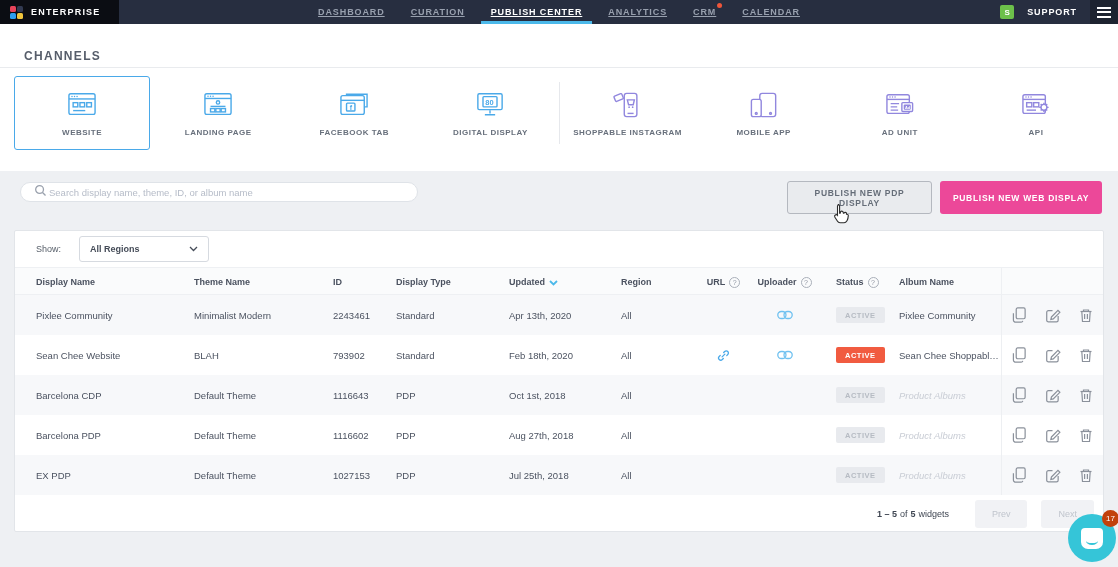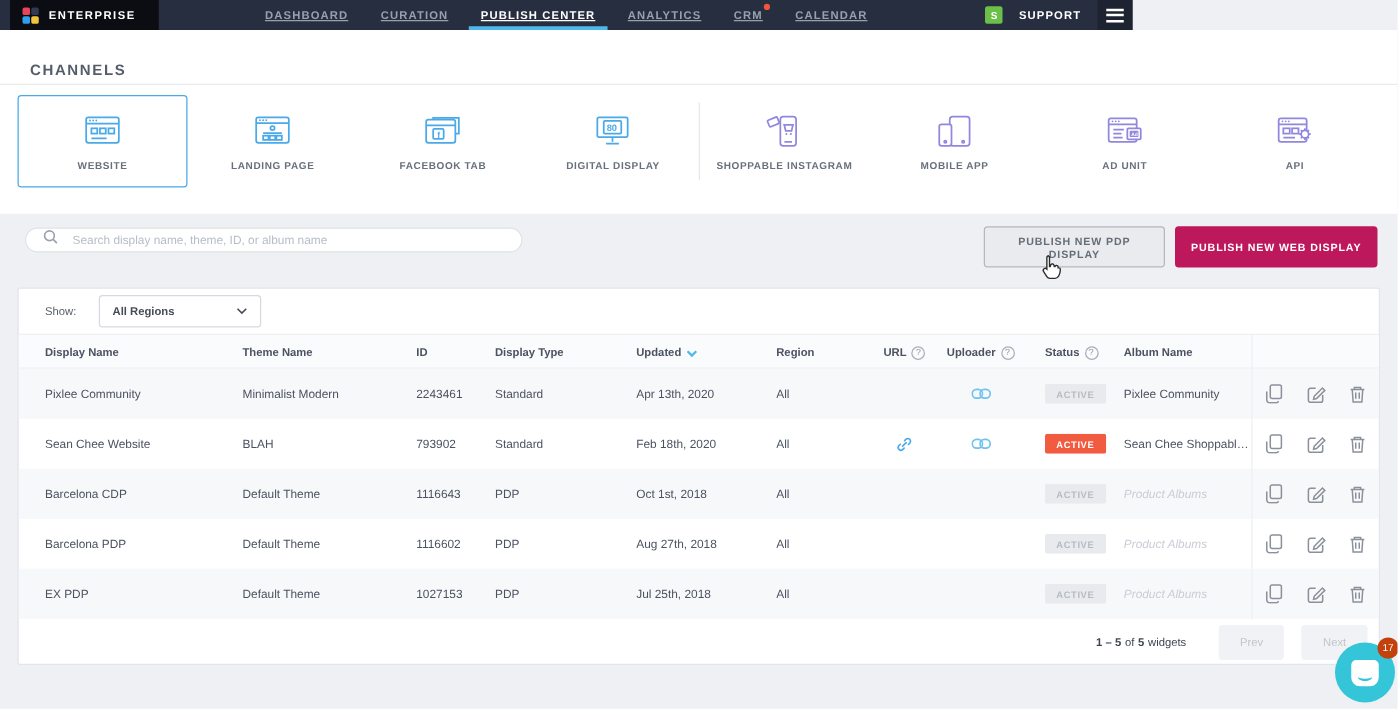--- a/index.html
+++ b/index.html
@@ -5,21 +5,21 @@
   * { box-sizing: border-box; }
   html,body { margin:0; padding:0; }
   body {
     width:1118px; height:567px; position:relative; overflow:hidden;
     background:#eef0f3;
     font-family:"Liberation Sans", sans-serif;
     -webkit-font-smoothing:antialiased;
   }
 
   
-  .topbar { position:absolute; left:0; top:0; width:906px; height:24px; background:#272e40; display:flex; align-items:center; z-index:5;padding-left:8px; }
+  .topbar { position:absolute; left:0; top:0; width:1118px; height:24px; background:#272e40; display:flex; align-items:center; z-index:5; }
   .brand { height:24px; background:#0b0d13; display:flex; align-items:center; gap:8px; padding:0 18px 0 10px; }
   .logo { width:13px; height:13px; display:grid; grid-template-columns:6px 6px; grid-template-rows:6px 6px; gap:1px; }
   .logo i { border-radius:1.5px; display:block; }
   .brand-name { color:#ffffff; font-size:9px; font-weight:bold; letter-spacing:1.2px; }
   .topnav { position:absolute; left:50%; transform:translateX(-50%); top:0; height:24px; display:flex; gap:26px; align-items:center; }
   .nav-item { position:relative; height:24px; display:flex; align-items:center; color:#98a0ae; font-size:9px; font-weight:bold; letter-spacing:.9px; cursor:pointer; white-space:nowrap;text-decoration:underline; }
   .nav-item.active { color:#ffffff; }
   .nav-item.active::after { content:""; position:absolute; left:-10px; right:-10px; bottom:0; height:3px; background:#4cb9ea; }
   .nav-dot { position:absolute; top:3px; right:-6px; width:5px; height:5px; border-radius:50%; background:#f0563a; }
   .top-right { margin-left:auto; display:flex; align-items:center; gap:13px; height:24px; }
@@ -33,26 +33,26 @@
   .channels-label { position:absolute; left:24px; top:25px; font-size:12px; font-weight:bold; letter-spacing:1.3px; color:#565d6a; }
   .channels-divider { position:absolute; left:0; top:43px; width:100%; height:1px; background:#e9ebee; }
   .channel-row { position:absolute; left:14px; right:14px; top:52px; display:flex; align-items:center; }
   .channel { flex:1; height:74px; display:flex; flex-direction:column; align-items:center; justify-content:center; gap:8px; cursor:pointer; border:1px solid transparent; }
   .channel.sel { border:1px solid #4aa9e9; border-radius:3px; }
   .ch-icon { display:flex; align-items:center; justify-content:center; height:30px; }
   .ch-label { font-size:8px; font-weight:bold; letter-spacing:.5px; color:#68707c; white-space:nowrap; }
   .vdiv { width:1px; height:62px; background:#e6e8ec; flex:0 0 1px; }
 
   
-  .search-wrap { position:absolute; left:20px; top:182px; width:398px; height:20px; background:#fff; border:1px solid #dfe3e8; border-radius:16px; display:flex; align-items:center; gap:9px; padding:0 13px; color:#9aa1ad; }
+  .search-wrap { position:absolute; left:20px; top:182px; width:398px; height:20px; background:#fff; border:1px solid #dfe3e8; border-radius:16px; display:flex; align-items:center; padding:0 13px; color:#9aa1ad; }
   .search-wrap input { flex:1; border:none; outline:none; background:transparent; font-size:9.5px; color:#4b5260; font-family:inherit; }
   .search-wrap input::placeholder { color:#b6bcc8; }
   .btn { position:absolute; top:181px; height:33px; border-radius:3px; font-size:8.5px; font-weight:bold; letter-spacing:.7px; font-family:inherit; cursor:pointer; }
   .btn-pdp { left:787px; width:145px; background:#e9ebee; border:1px solid #b4b8bf; color:#666e79; }
-  .btn-web { left:940px; width:162px; background:#be185d; border:none; color:#ffffff; }
+  .btn-web { left:940px; width:162px; background:#ec4899; border:none; color:#ffffff; }
   .cursor { position:absolute; left:831px; top:203px; z-index:60; pointer-events:none; }
 
   
   .card { position:absolute; left:14px; top:230px; width:1090px; height:302px; background:#ffffff; border:1px solid #e2e5e9; border-radius:2px; }
   .show-row { height:36px; display:flex; align-items:center; gap:18px; padding-left:21px; }
   .show-label { font-size:9px; color:#555d68; }
   .region-select { width:130px; height:26px; border:1px solid #d6dae0; border-radius:3px; background:#fff; display:flex; align-items:center; justify-content:space-between; padding:0 10px; font-size:9px; font-weight:bold; color:#454c58; cursor:pointer; }
 
   .grid { --cols:179px 139px 63px 113px 112px 80px 45px 77px 62px 116px minmax(0,1fr); }
   .thead { height:28px; background:#fafbfc; border-top:1px solid #eef0f3; border-bottom:1px solid #eef0f3; display:grid; grid-template-columns:var(--cols); align-items:center; }

